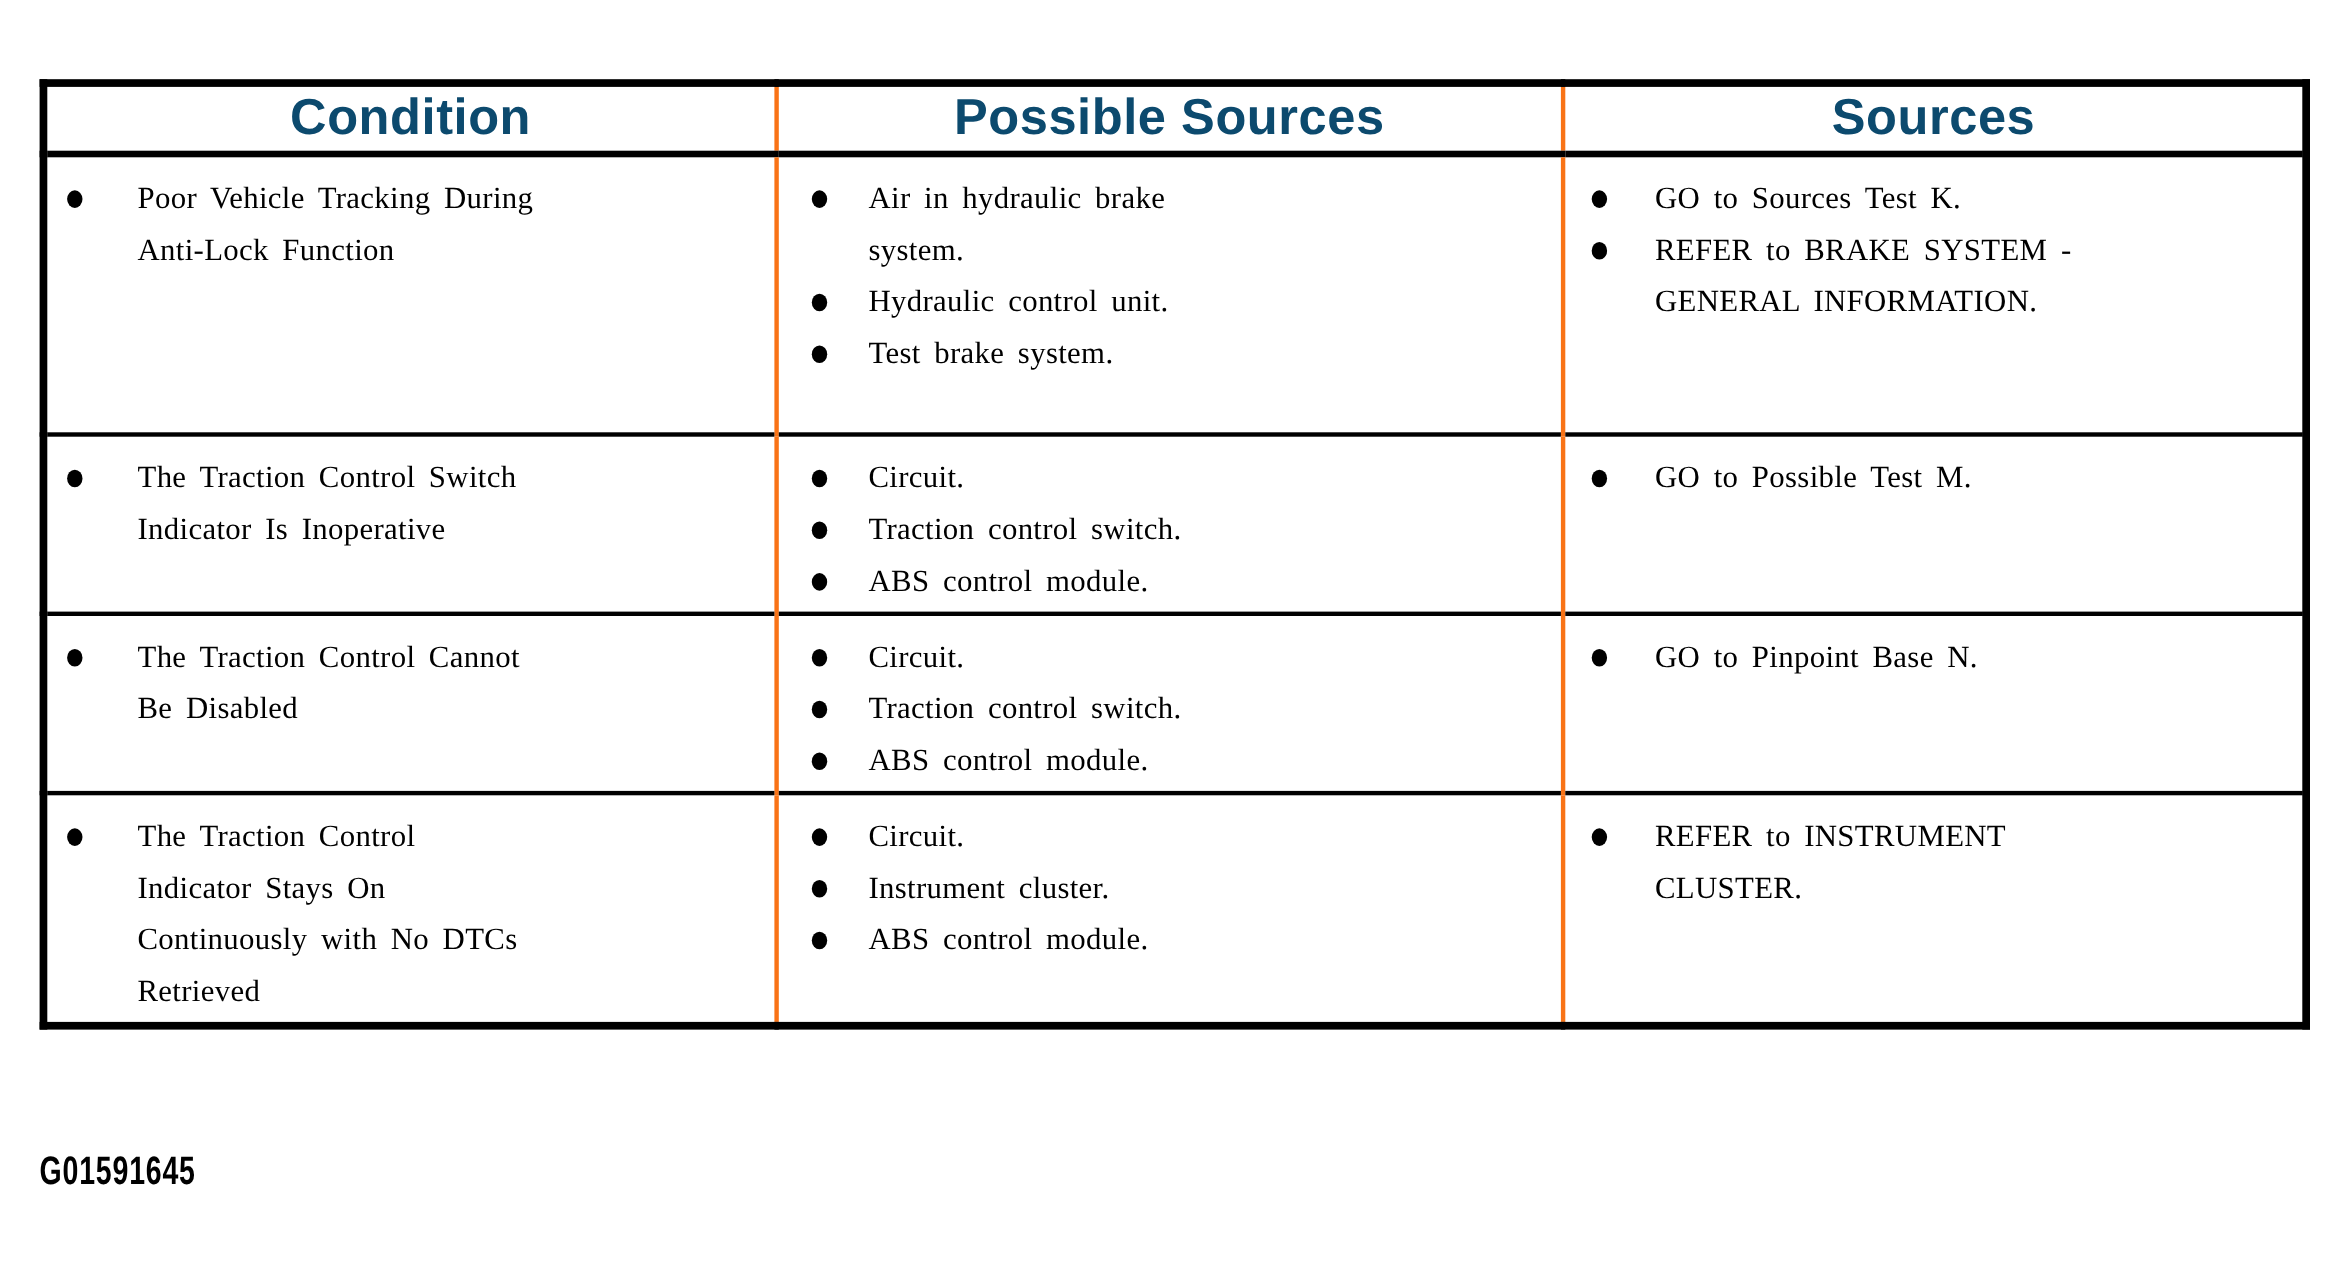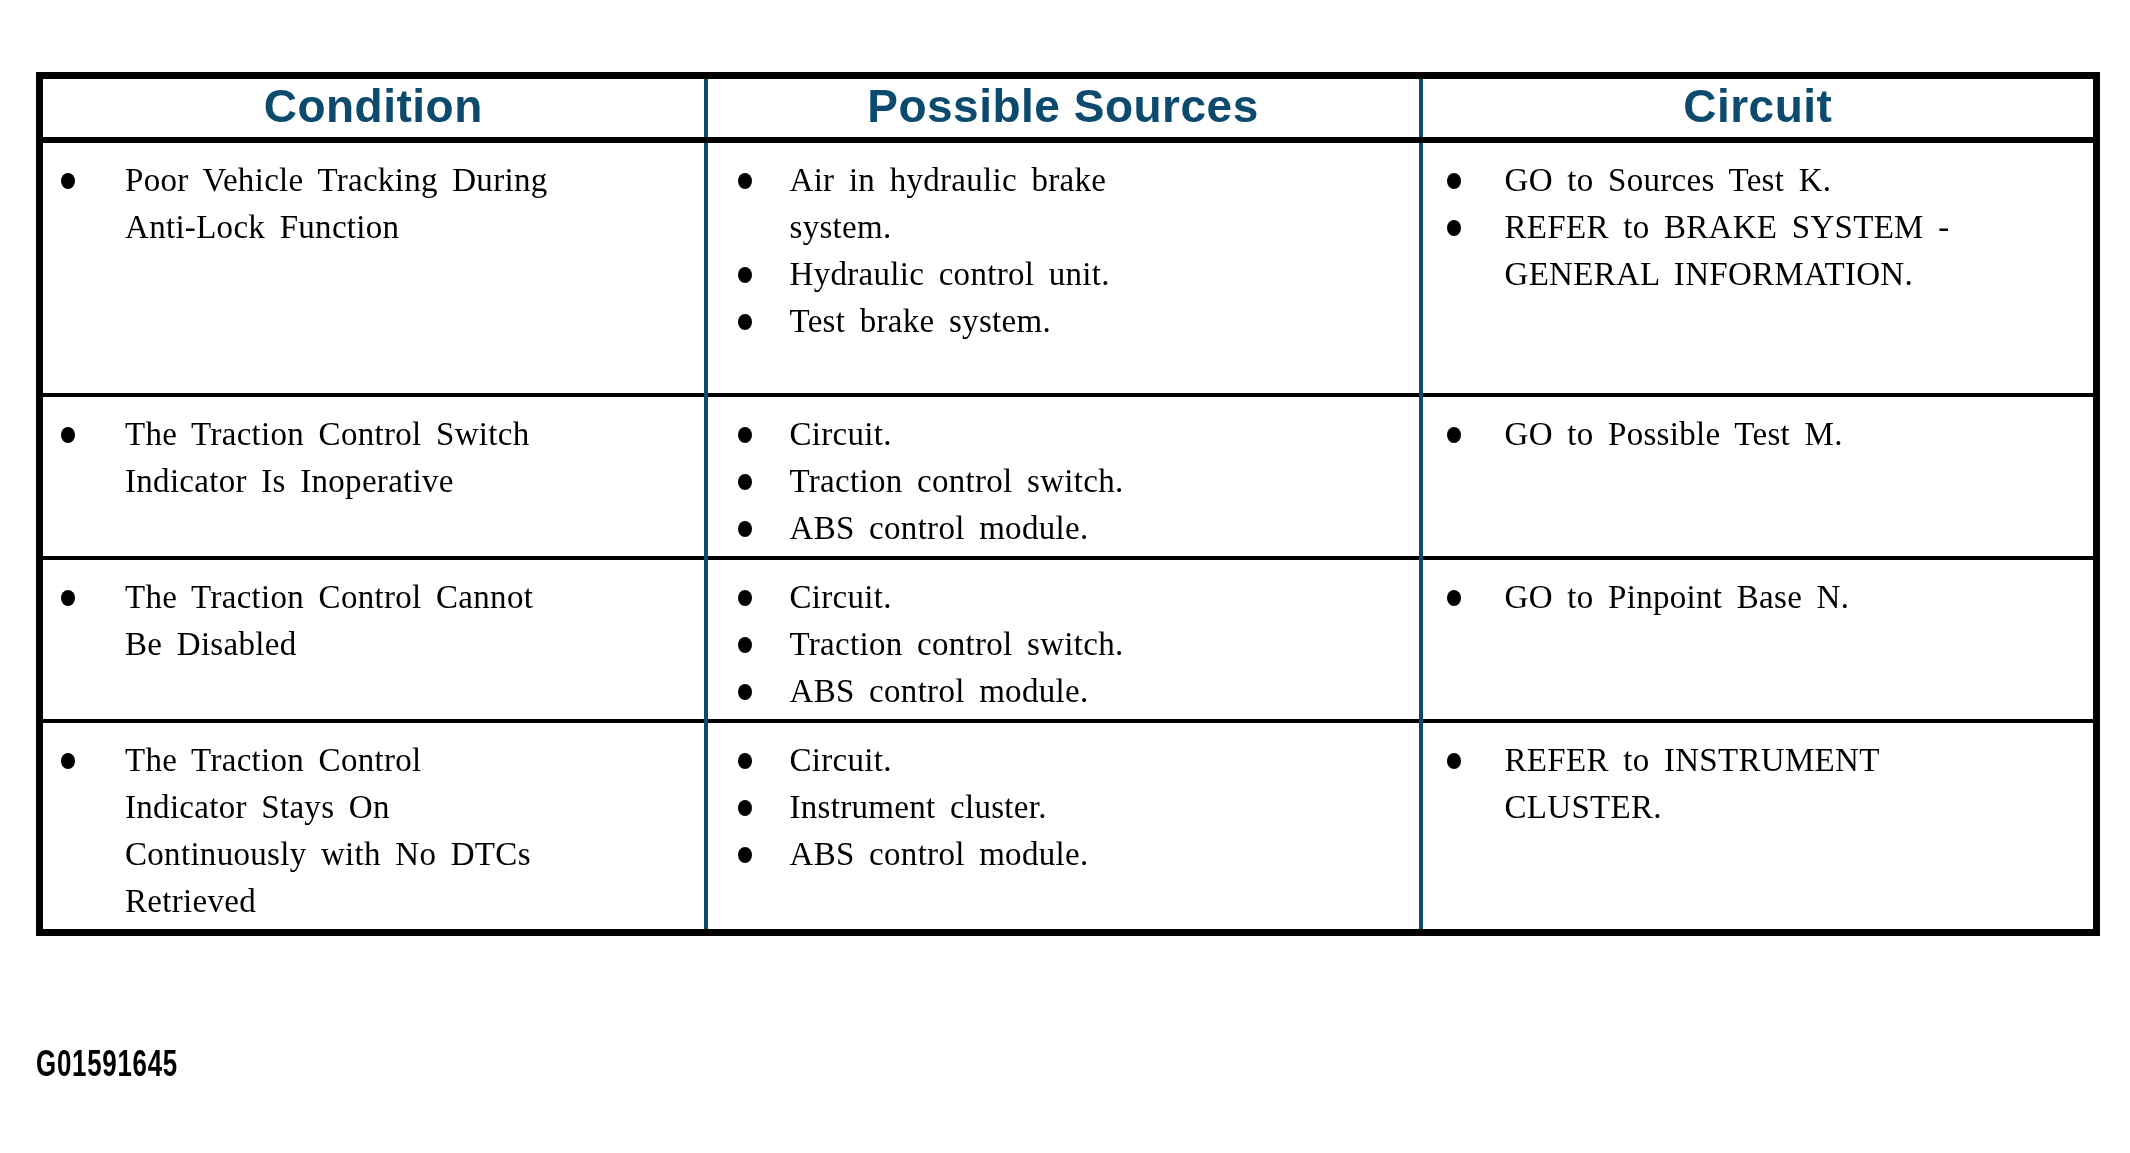--- a/index.html
+++ b/index.html
@@ -32,36 +32,36 @@
     border-bottom:6px solid #000;
     font-family:"Liberation Sans", sans-serif;
     font-weight:bold;
     font-size:46px;
     letter-spacing:0.5px;
     text-align:center;
     vertical-align:middle;
     padding-bottom:4px;
     color:#0c4a6e;
   }
-  th + th, td + td { border-left:4px solid #0c4a6e; }
+  th + th, td + td { border-left:4px solid #f97316; }
   td {
     vertical-align:top;
     border-top:4px solid #000;
     padding:14px 4px 4px 0;
   }
   tbody tr.r1 { height:255px; }
   tbody tr.r2 { height:156px; }
   tbody tr.r3 { height:147px; }
   tbody tr.r4 { height:153px; }
   tbody tr.r5 { height:191px; }
 
   .bi {
     position:relative;
     padding-left:82px;
-    font-size:33px;
+    font-size:28px;
     line-height:47px;
     letter-spacing:0.3px;
     word-spacing:0.18em;
     white-space:nowrap;
     color:#000;
   }
   .bi::before {
     content:"";
     position:absolute;
     top:16px;
@@ -94,21 +94,21 @@
   <table class="diag">
     <colgroup>
       <col class="c1">
         <col class="c2">
         <col class="c3">
     </colgroup>
     <thead>
       <tr>
         <th>Condition</th>
         <th>Possible Sources</th>
-        <th>Circuit</th>
+        <th>Sources</th>
       </tr>
     </thead>
     <tbody>
         <tr class="r1">
           <td>
             <div class="bi">Poor Vehicle Tracking During<br>Anti-Lock Function</div>
           </td>
           <td>
             <div class="bi">Air in hydraulic brake<br>system.</div>
             <div class="bi">Hydraulic control unit.</div>

